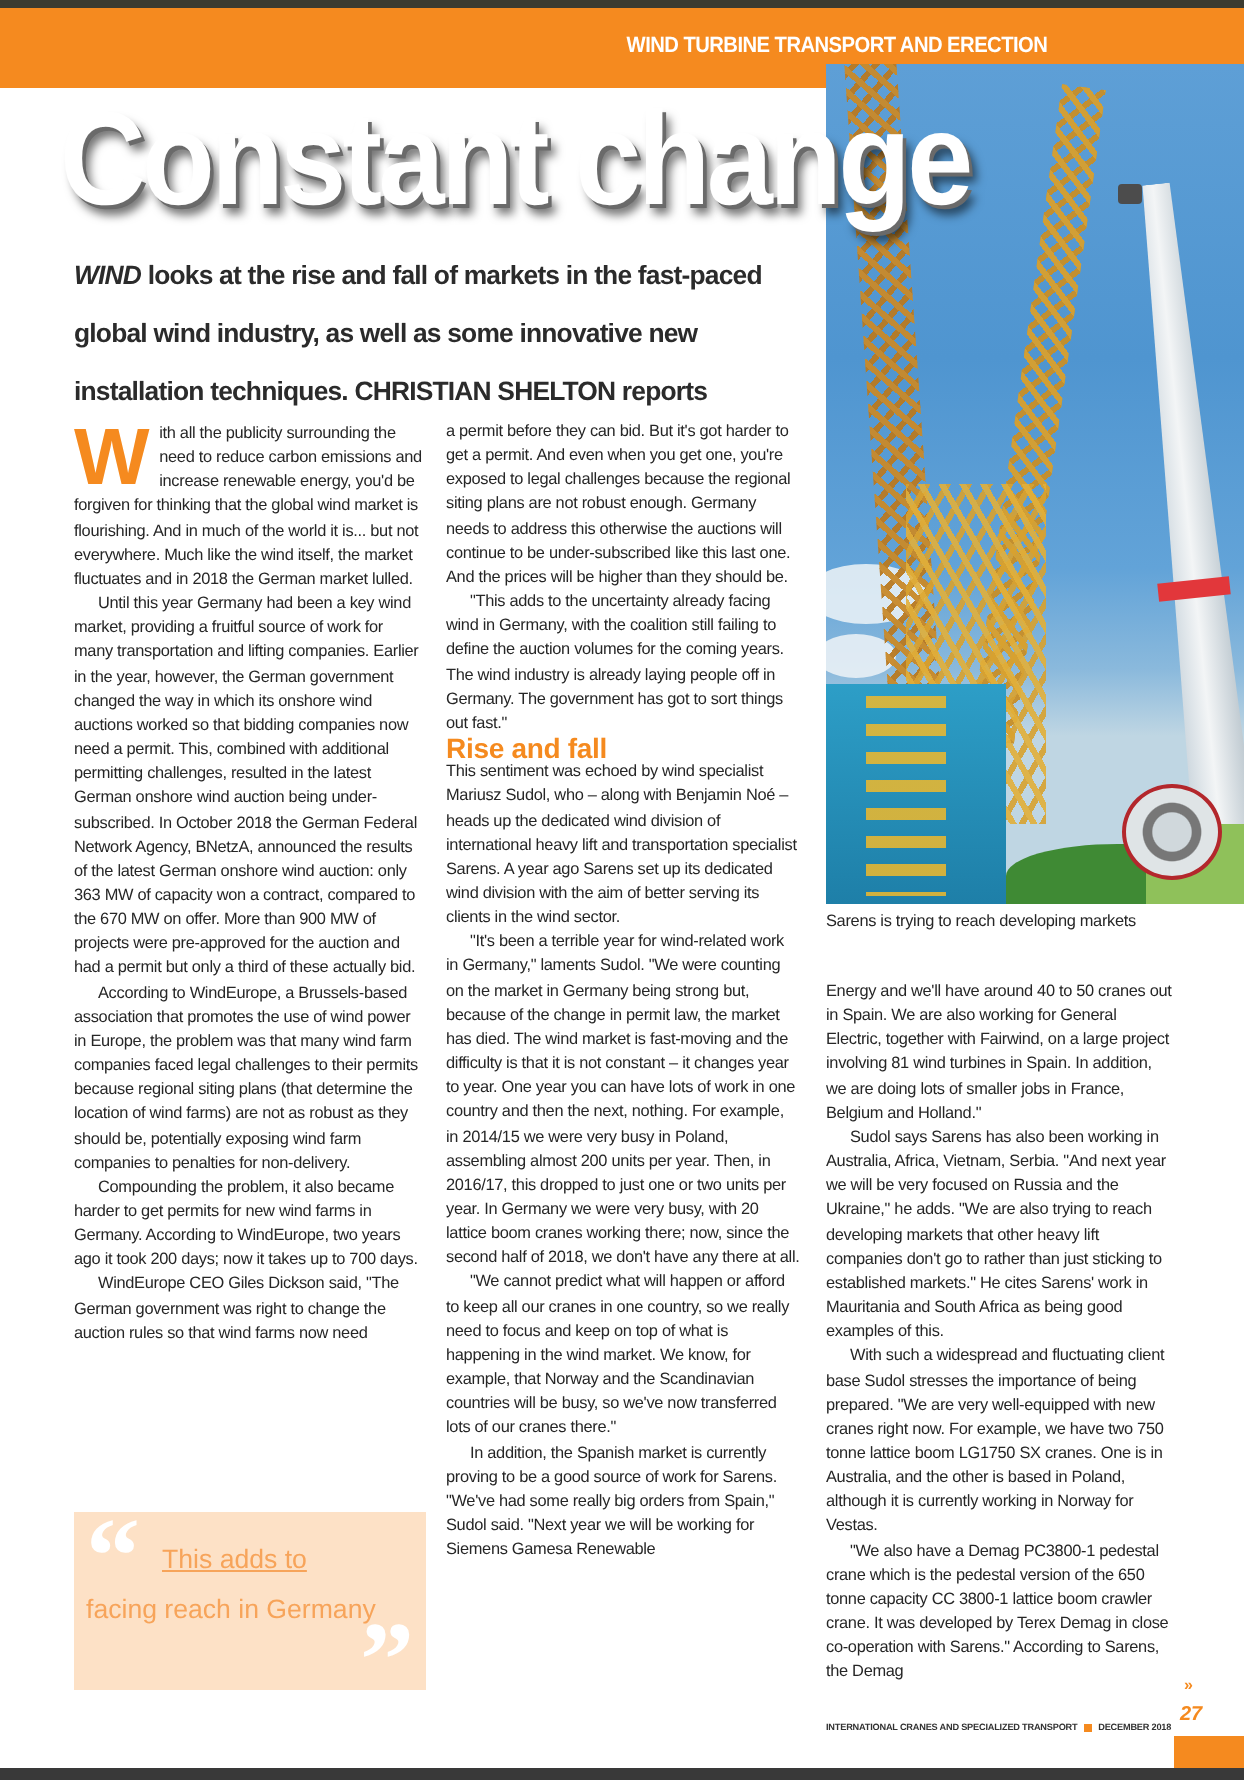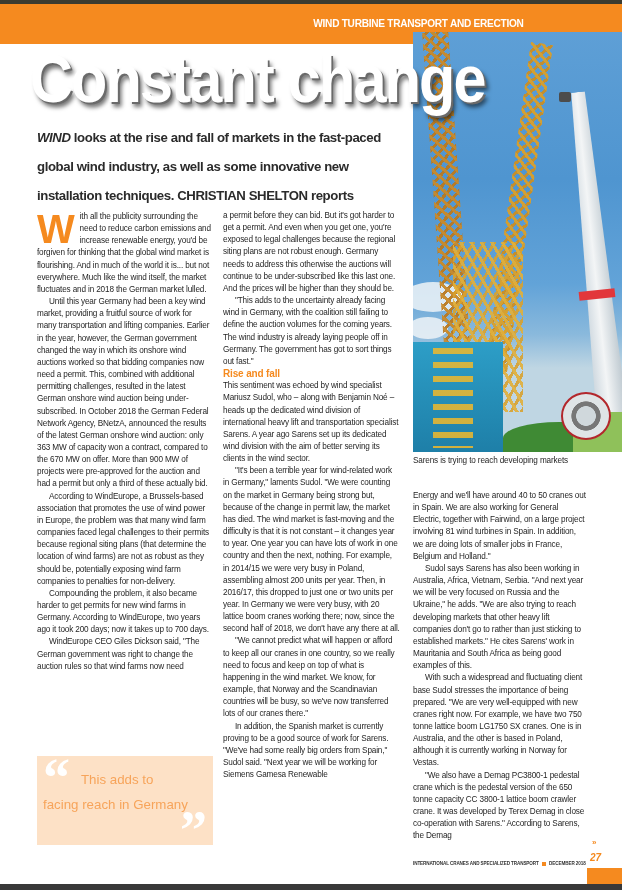--- a/index.html
+++ b/index.html
@@ -99,32 +99,32 @@
   }
   .col p { margin: 0; text-indent: 12px; }
   .col p.noindent { text-indent: 0; }
   .col1 { left: 37px; top: 207px; width: 176px; }
   .col2 { left: 223px; top: 206px; width: 177px; }
   .col3 { left: 413px; top: 486px; width: 175px; }
   .dropcap {
     float: left; font-size: 40px; line-height: 32px; font-weight: bold; color: #f58a1f;
     margin: 2px 5px 0 0; height: 34px;
   }
-  .subhead { color: #f58a1f; font-weight: bold; font-size: 10px; margin: 8px 0 2px 0; text-indent: 0 !important; }
+  .subhead { color: #f58a1f; font-weight: bold; font-size: 14px; margin: 8px 0 2px 0; text-indent: 0 !important; }
   .caption {
     position: absolute; left: 413px; top: 452px; font-size: 8.2px; color: #262626; letter-spacing: -0.15px;
   }
   .pullquote {
     position: absolute; left: 37px; top: 752px; width: 176px; height: 89px;
     background: #fde1c6;
   }
   .pullquote .qopen { position: absolute; left: 6px; top: -8px; font-size: 54px; line-height: 60px; color: #ffffff; font-weight: bold; font-family: "Liberation Serif", serif; }
   .pullquote .qclose { position: absolute; right: 6px; top: 44px; font-size: 54px; line-height: 60px; color: #ffffff; font-weight: bold; font-family: "Liberation Serif", serif; }
   .pullquote .qtext { position: absolute; left: 6px; top: 11px; width: 160px; color: #f7a45a; font-size: 13.3px; line-height: 25px; }
-  .pullquote .qtext .l1 { display:block; padding-left: 38px; }
+  .pullquote .qtext .l1 { display:block; padding-left: 38px; text-decoration: underline; }
   .continue-arrow { position: absolute; left: 592px; top: 834px; color: #f58a1f; font-size: 8px; font-weight: bold; }
   .footer-line {
     position: absolute; left: 413px; top: 857px; font-size: 4.6px; color: #333; letter-spacing: -0.1px; white-space: nowrap; font-weight: bold;
   }
   .footer-line .dot { display:inline-block; width:4px; height:4px; background:#f58a1f; margin: 0 2px; vertical-align: middle; }
   .page-num {
     position: absolute; left: 590px; top: 848px; color: #f58a1f; font-weight: bold; font-style: italic; font-size: 10px;
   }
   .page-tab { position: absolute; left: 587px; top: 864px; width: 35px; height: 16px; background: #f58a1f; }
   .bottombar { position: absolute; left: 0; top: 884px; width: 622px; height: 6px; background: #393939; }

